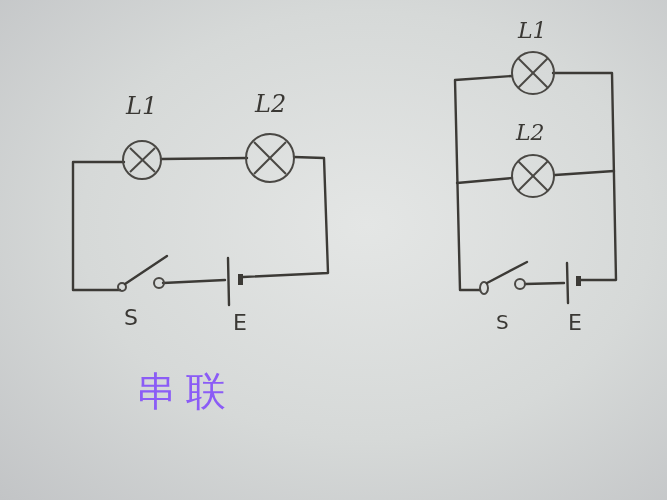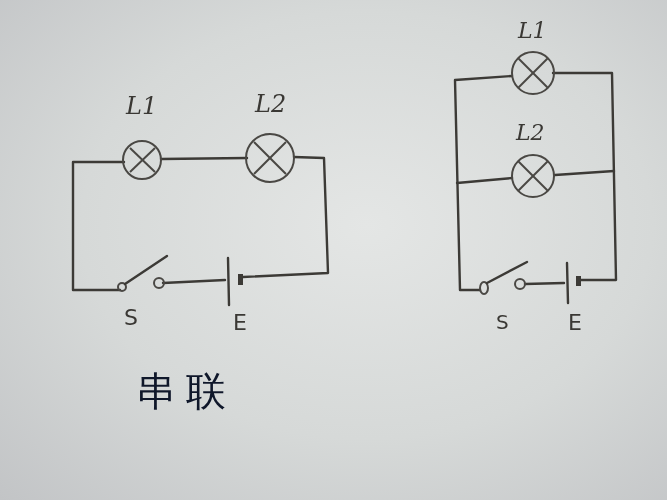--- a/index.html
+++ b/index.html
@@ -10,21 +10,21 @@
     position:relative;
   }
   .paper {
     position:absolute; left:0; top:0; width:667px; height:500px;
   }
   svg { position:absolute; left:0; top:0; }
   .wire { stroke:#3c3a36; stroke-width:2.4; fill:none; stroke-linecap:round; stroke-linejoin:round; }
   .lamp { stroke:#4a4844; stroke-width:2; fill:none; }
   .lbl { position:absolute; color:#3a3834; font-family:"DejaVu Serif", serif; font-style:italic;text-align:right; }
   .cap { position:absolute; color:#3a3834; font-family:"DejaVu Sans", sans-serif; }
-  .title { position:absolute; color:#0f172a; font-size:40px; letter-spacing:10px; font-family:Liberation Sans, sans-serif; }
+  .title { position:absolute; color:#8b5cf6; font-size:40px; letter-spacing:10px; font-family:Liberation Sans, sans-serif; }
 </style>
 </head>
 <body>
 
 <div class="paper">
 
   <svg width="667" height="500">
     <g>
 
       <path class="wire" d="M124,162 L73,162 L73,290 L120,290"></path>

